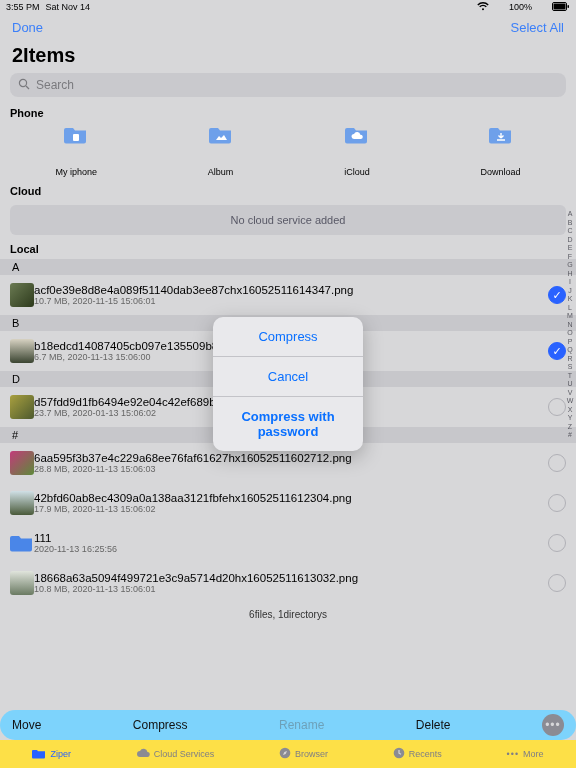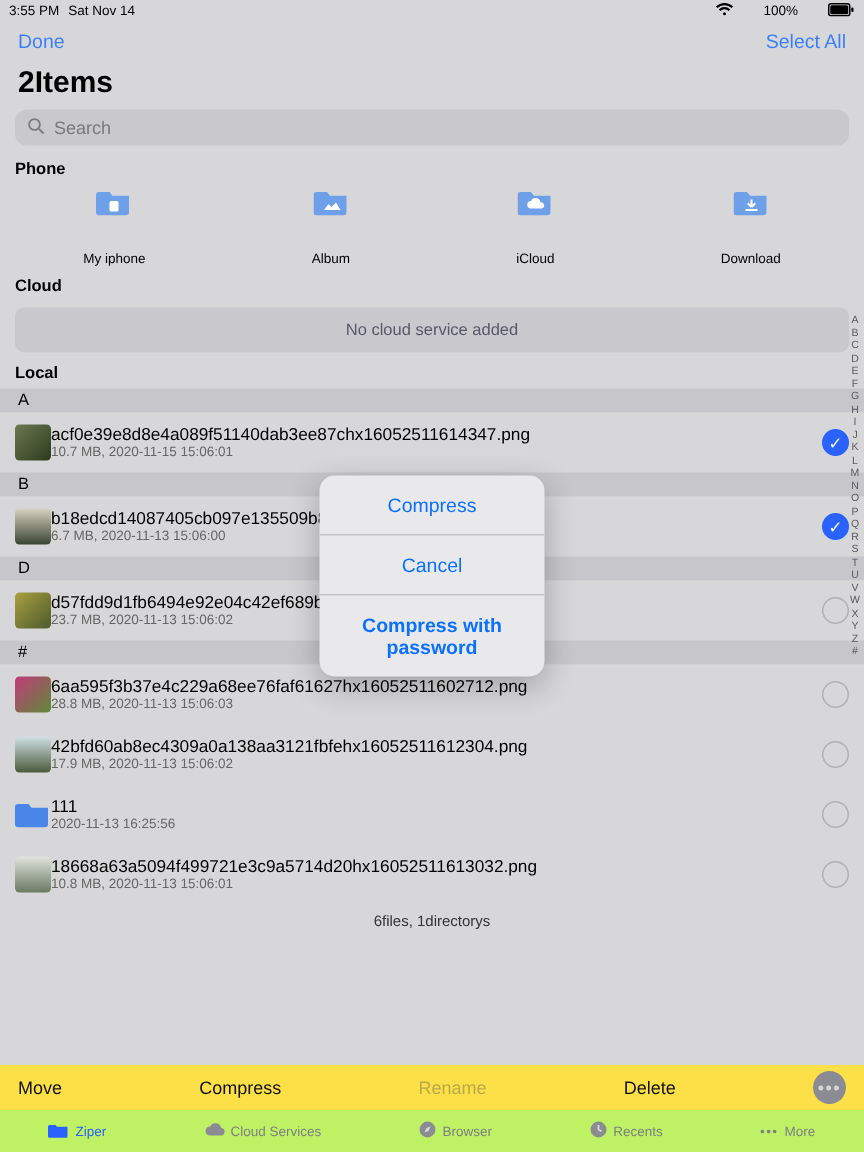--- a/index.html
+++ b/index.html
@@ -128,40 +128,41 @@
     gap:1.5px;
     align-items:center;
   }
 
   
   .toolbar {
     position:absolute;
     left:0; right:0;
     bottom:28px;
     height:30px;
-    background:#fde047;
+    background:#7dd3fc;
     display:flex;
     align-items:center;
     justify-content:space-between;
     padding:0 12px;
     font-size:12px;
     color:#555;
+    border-radius:15px;
   }
   .toolbar .actbtn.enabled { color:#111; }
   .toolbar .more {
     width:22px; height:22px; border-radius:50%; background:#8b8b93;
     display:flex; align-items:center; justify-content:center; color:#d7d7d9;
     font-size:12px; letter-spacing:1px;
   }
 
   .tabbar {
     position:absolute;
     left:0; right:0; bottom:0;
     height:28px;
-    background:#bef264;
+    background:#fde047;
     display:flex;
     align-items:center;
     justify-content:space-around;
     font-size:9px;
     color:#7e7e85;
   }
   .tab { display:flex; align-items:center; gap:4px; }
   .tab.sel { color:#2962ff; }
 
   
@@ -281,21 +282,21 @@
         <div class="fname">b18edcd14087405cb097e135509b8f2ahx16052511602040.png</div>
         <div class="fmeta">6.7 MB, 2020-11-13 15:06:00</div>
       </div>
       <span class="check sel"></span>
     </div>
     <div class="letter-header">D</div>
     <div class="row">
       <span class="thumb" style="background:linear-gradient(135deg,#a9a03f,#4d5a2e)"></span>
       <div class="row-main">
         <div class="fname">d57fdd9d1fb6494e92e04c42ef689b08hx16052511602341.png</div>
-        <div class="fmeta">23.7 MB, 2020-11-13 15:06:02</div>
+        <div class="fmeta">23.7 MB, 2020-01-13 15:06:02</div>
       </div>
       <span class="check"></span>
     </div>
     <div class="letter-header">#</div>
     <div class="row">
       <span class="thumb" style="background:linear-gradient(135deg,#c23b7a,#5d8a3a)"></span>
       <div class="row-main">
         <div class="fname">6aa595f3b37e4c229a68ee76faf61627hx16052511602712.png</div>
         <div class="fmeta">28.8 MB, 2020-11-13 15:06:03</div>
       </div>

